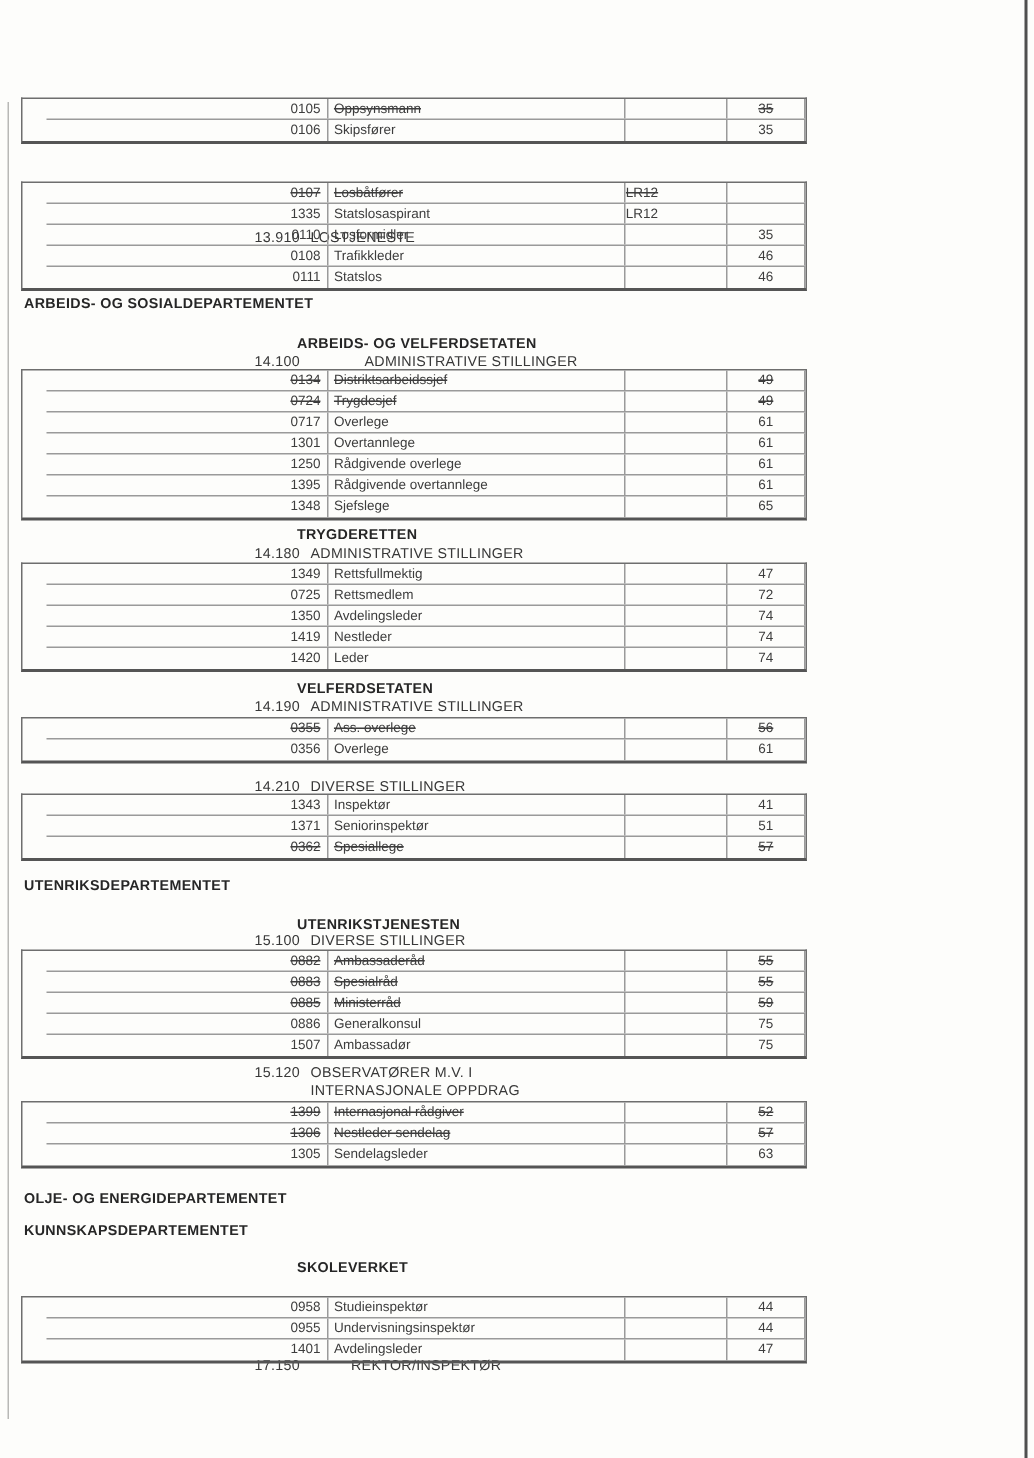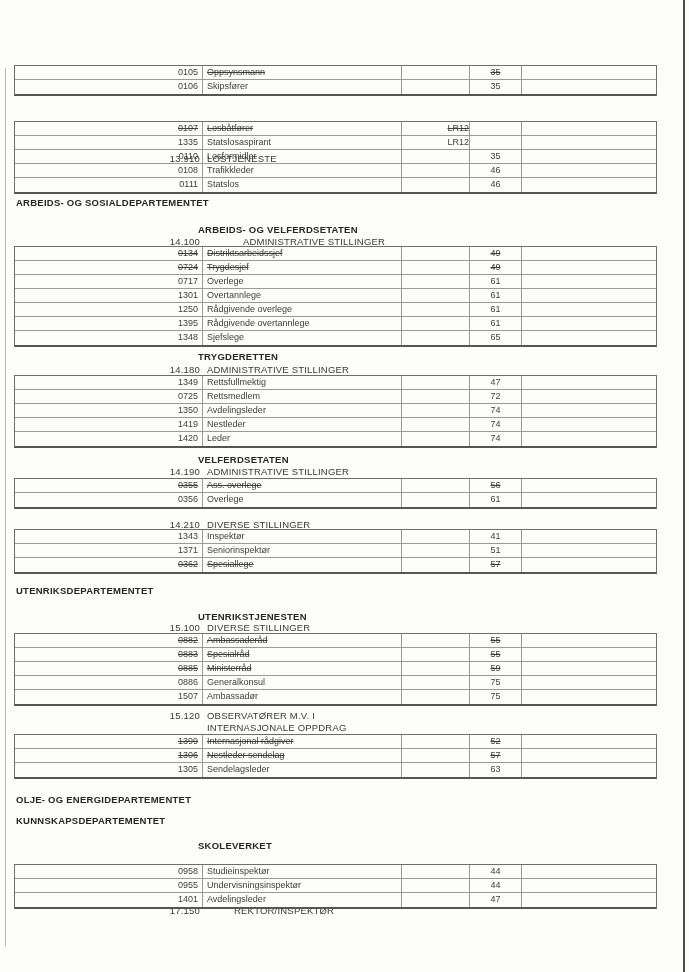--- a/index.html
+++ b/index.html
@@ -9,27 +9,27 @@
   .page-right-border { position:absolute; top:0; height:972px; width:2px; left:683px; background:#4f4f4f; }
   .page-left-border { position:absolute; left:5px; top:68px; height:878px; width:1px; background:#b8b8b6; }
 
   .dept { position:absolute; left:16px; font-size:9.5px; font-weight:bold; color:#262626; letter-spacing:.25px; white-space:nowrap; }
   .subhead { position:absolute; left:198px; font-size:9.5px; font-weight:bold; color:#262626; letter-spacing:.25px; white-space:nowrap; }
   .numhead { position:absolute; left:14px; font-size:9.5px; color:#383838; display:flex; letter-spacing:.2px; white-space:nowrap; }
   .numhead .num { display:inline-block; width:186px; text-align:right; }
   .numhead .txtcol { margin-left:7px; }
   .numhead .txtcol div { line-height:11.5px; }
 
-  .tbl { position:absolute; left:14px; width:643px; border:1px solid #6e6e6e; border-bottom:2px solid #555; }
+  .tbl { position:absolute; left:14px; width:524px; border:1px solid #6e6e6e; border-bottom:2px solid #555;padding-left:16px; }
   .row { display:flex; height:14px; border-bottom:1px solid #9a9a9a; font-size:9px; line-height:12.5px; color:#3d3d3d; }
   .row:last-child { border-bottom:none; }
   .c { border-right:1px solid #9a9a9a; overflow:hidden; white-space:nowrap; }
   .c-code  { width:188px; text-align:right; padding-right:4px; }
   .c-title { width:199px; padding-left:4px; }
-  .c-lr    { width:68px;  text-align:right; }
+  .c-lr    { width:68px;  text-align:left; }
   .c-grade { width:52px;  text-align:center; }
   .c-tail  { flex:1; border-right:none; }
   .strike { text-decoration:line-through; text-decoration-color:#3d3d3d; }
 </style>
 </head>
 <body>
 
 <div class="page">
   <div class="page-left-border"></div>
   <div class="page-right-border"></div>

